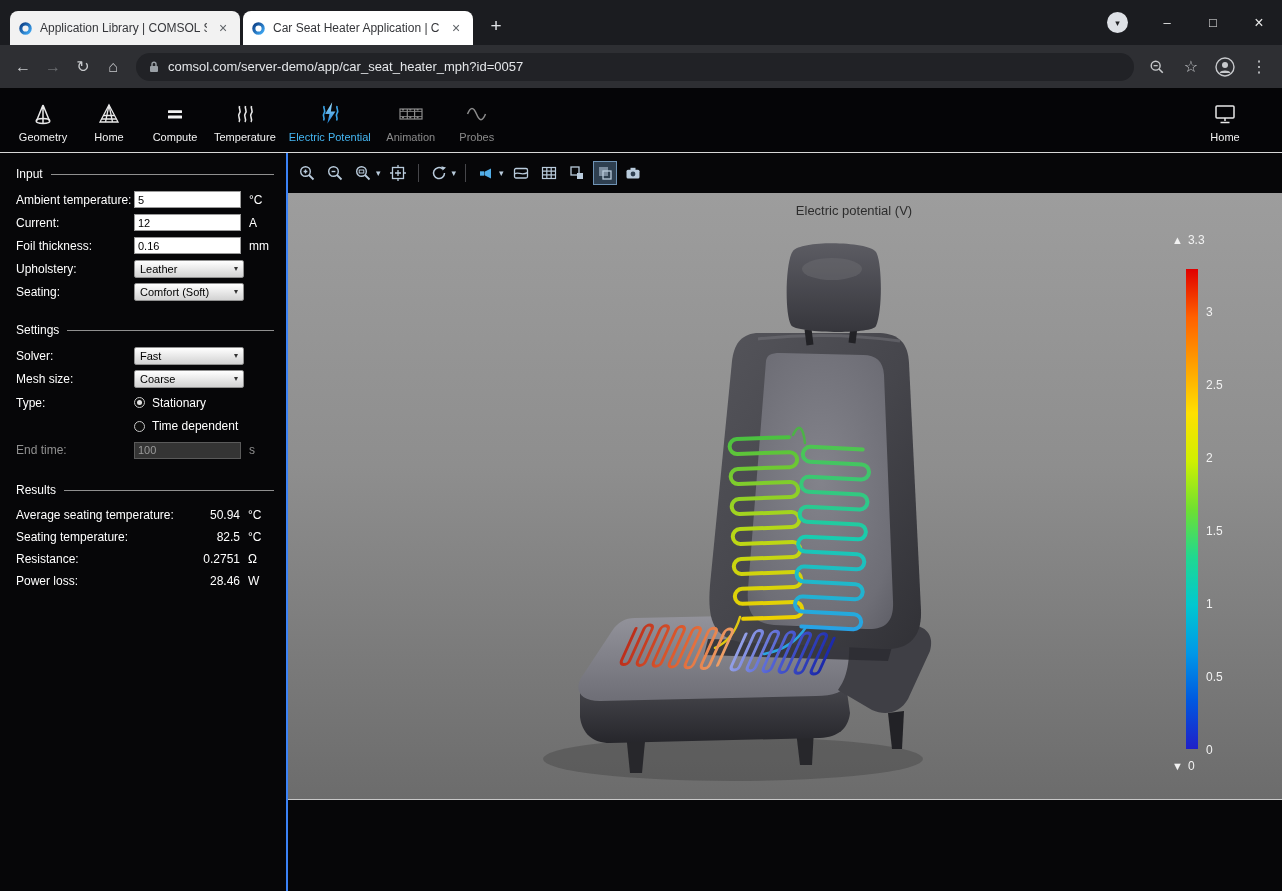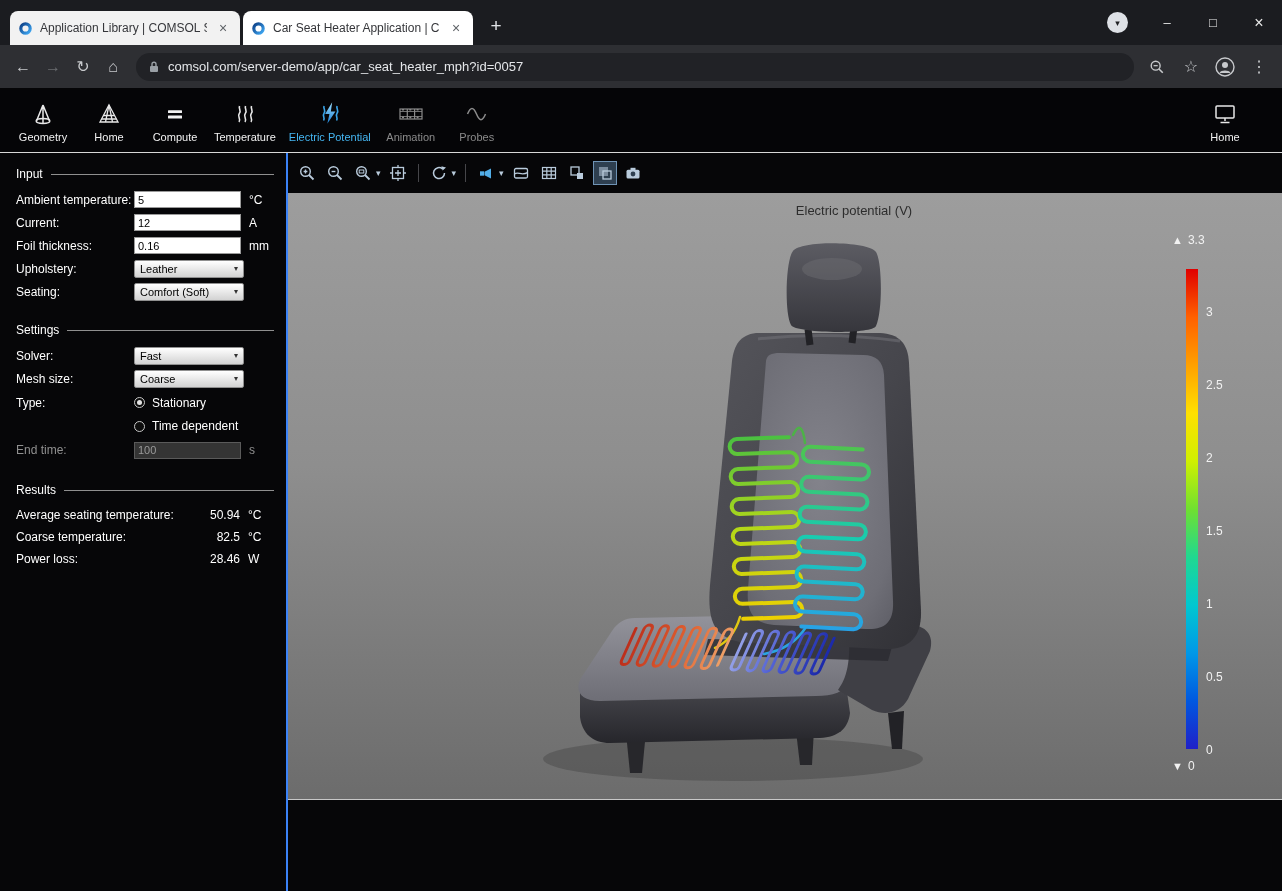--- a/index.html
+++ b/index.html
@@ -321,23 +321,28 @@
       <span class="sect-title">Results</span>
       <span class="sect-line"></span>
     </div>
 
     <div class="rrow">
       <span class="rlabel">Average seating temperature:</span>
       <span class="rvalue">50.94</span>
       <span class="runit">°C</span>
     </div>
     <div class="rrow">
-      <span class="rlabel">Coarse temperature:</span>
+      <span class="rlabel">Seating temperature:</span>
       <span class="rvalue">82.5</span>
       <span class="runit">°C</span>
+    </div>
+    <div class="rrow">
+      <span class="rlabel">Resistance:</span>
+      <span class="rvalue">0.2751</span>
+      <span class="runit">Ω</span>
     </div>
     <div class="rrow">
       <span class="rlabel">Power loss:</span>
       <span class="rvalue">28.46</span>
       <span class="runit">W</span>
     </div>
   </div>
 
   <div class="main">
 

